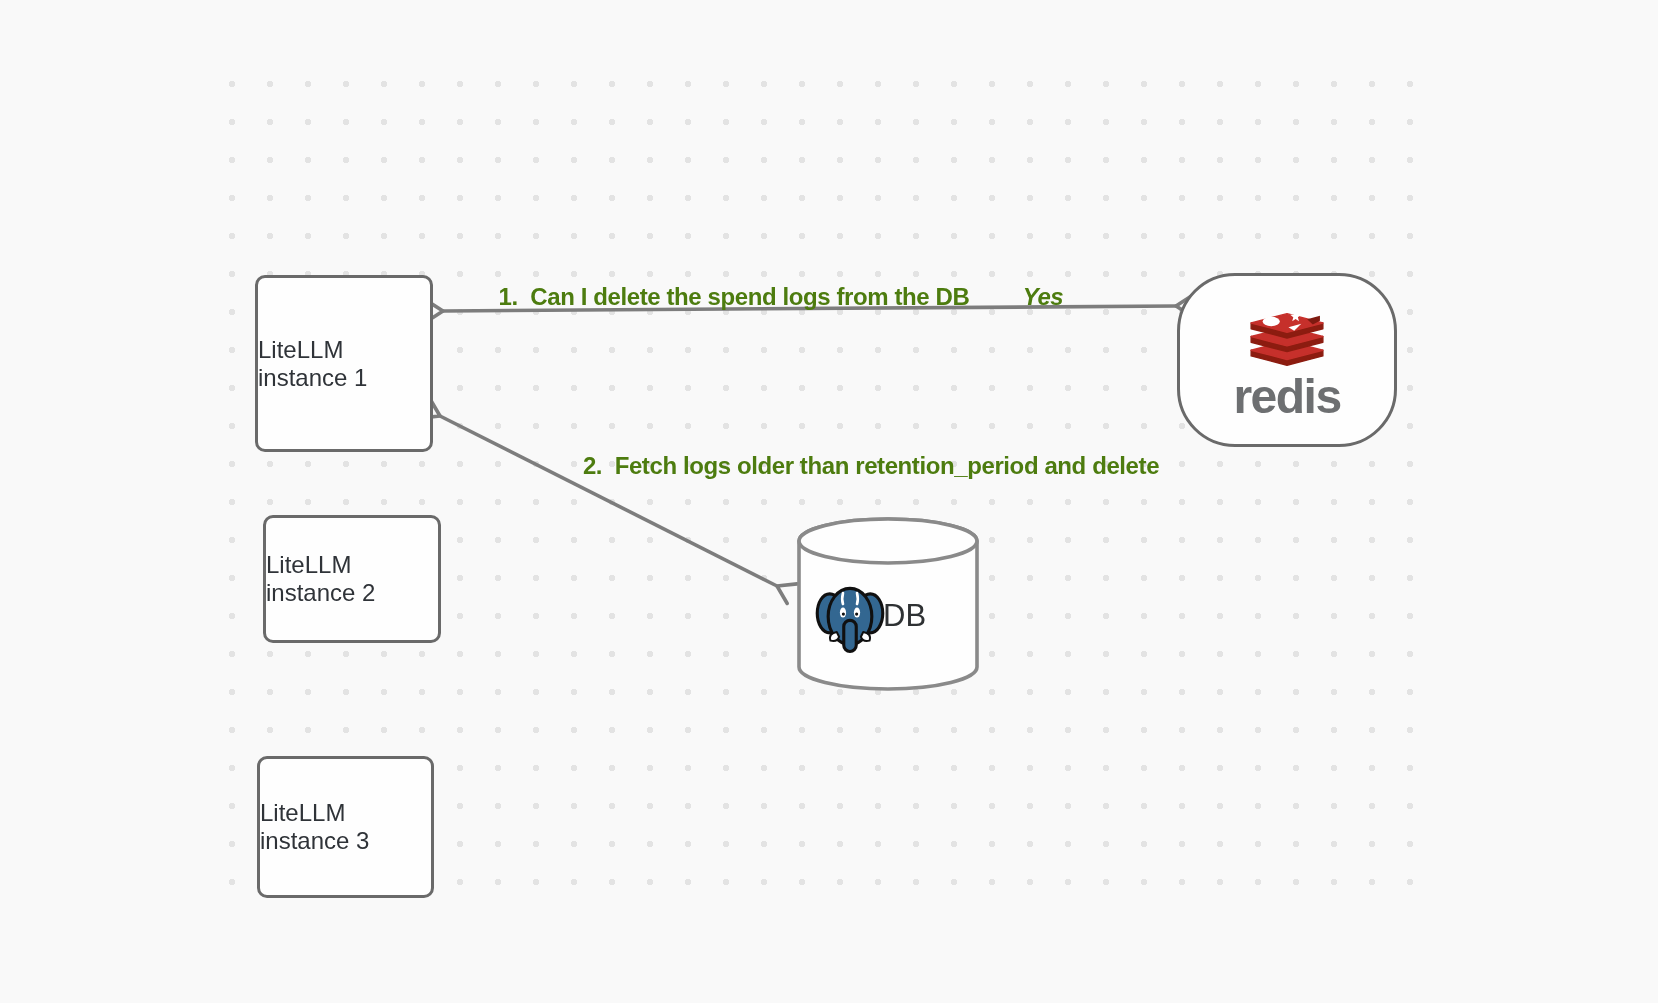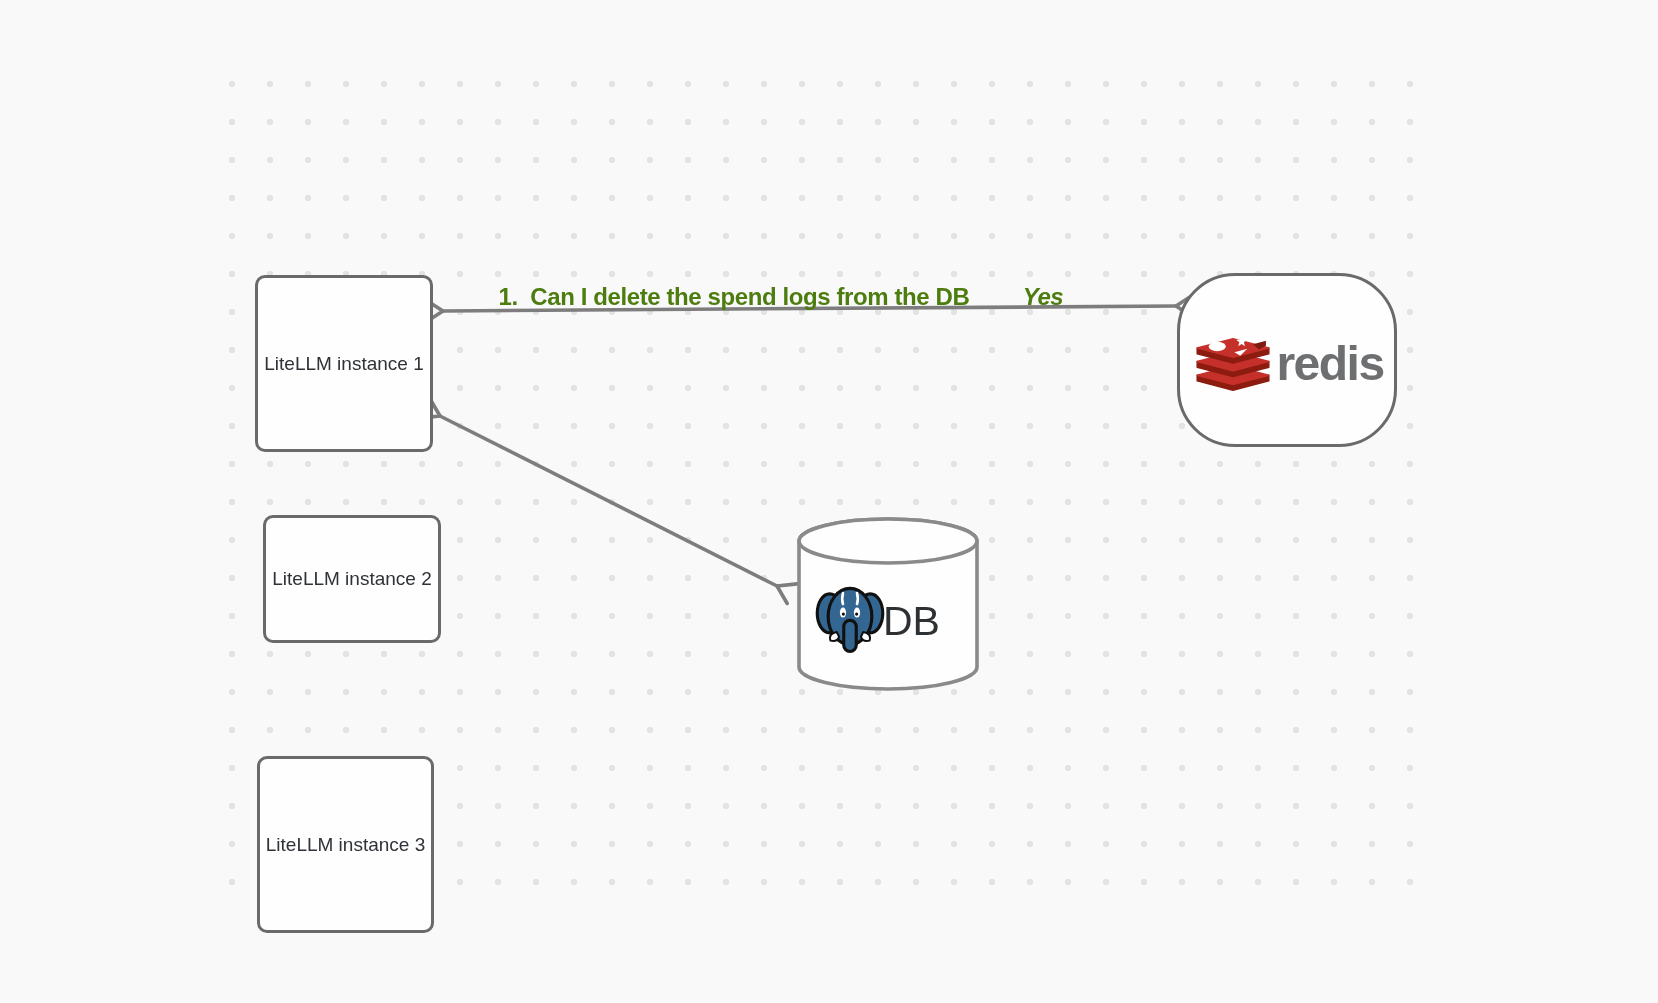--- a/index.html
+++ b/index.html
@@ -9,47 +9,47 @@
   }
   .dots{
     position:absolute;left:213px;top:65px;width:1216px;height:836px;
     background-image:radial-gradient(circle,#e3e3e3 3px,rgba(0,0,0,0) 3.4px);
     background-size:38px 38px;
   }
   .edges{position:absolute;left:0;top:0;pointer-events:none;}
   .node{
     position:absolute;background:#fefefe;border:3.5px solid #6a6a6a;border-radius:10px;
     display:flex;align-items:center;justify-content:center;
-    color:#2f3338;font-size:19px;box-sizing:border-box;
+    color:#2f3338;font-size:24px;box-sizing:border-box;
   }
   #inst1{left:255px;top:275px;width:178px;height:177px;}
   #inst2{left:263px;top:515px;width:178px;height:128px;}
-  #inst3{left:257px;top:756px;width:177px;height:177px;}
+  #inst3{left:257px;top:756px;width:177px;height:142px;}
   .redis-node{
     position:absolute;left:1177px;top:273px;width:220px;height:174px;box-sizing:border-box;
     background:#fefefe;border:3.5px solid #6a6a6a;border-radius:58px;
-    display:flex;align-items:center;justify-content:center;padding-top:6px;
+    display:flex;flex-direction:column;align-items:center;justify-content:center;padding-top:6px;
   }
   .redis-word{
     font-size:48px;font-weight:bold;color:#6d6f71;letter-spacing:-1.5px;line-height:1;
     margin-top:2px;
   }
   .edge-label{
     position:absolute;transform:translateX(-50%);
     font-size:24px;font-weight:bold;letter-spacing:-0.4px;color:#4d7c0f;
     white-space:pre;line-height:28px;
   }
   #edge1-label{left:734px;top:283px;}
   #edge1-answer{left:1043px;top:283px;font-style:italic;}
   #edge2-label{left:871px;top:452px;}
   .cylinder{position:absolute;left:795px;top:515px;width:186px;height:178px;}
   .cyl-svg{position:absolute;left:0;top:0;}
   .pg-logo{position:absolute;left:16px;top:62px;width:78px;height:82px;}
   .db-text{
-    position:absolute;left:88px;top:84px;font-size:41px;font-weight:500;
+    position:absolute;left:88px;top:84px;font-size:31px;font-weight:500;
     color:#2e3133;line-height:1.1;letter-spacing:0;
   }
 </style>
 </head>
 <body>
 
 <div class="stage">
 
   <div class="dots"></div>
 
@@ -118,14 +118,15 @@
       <ellipse cx="41" cy="45" rx="4" ry="6.5" fill="#ffffff"></ellipse>
       <circle cx="41.5" cy="47" r="2" fill="#101010"></circle>
       <ellipse cx="59" cy="45" rx="4" ry="6.5" fill="#ffffff"></ellipse>
       <circle cx="58.5" cy="47" r="2" fill="#101010"></circle>
     </svg>
     <span class="db-text">DB</span>
   </div>
 
   <div class="edge-label" id="edge1-label">1.  Can I delete the spend logs from the DB</div>
   <div class="edge-label" id="edge1-answer">Yes</div>
+  <div class="edge-label" id="edge2-label">2.  Fetch logs older than retention_period and delete</div>
 
 </div>
 
 </body></html>

